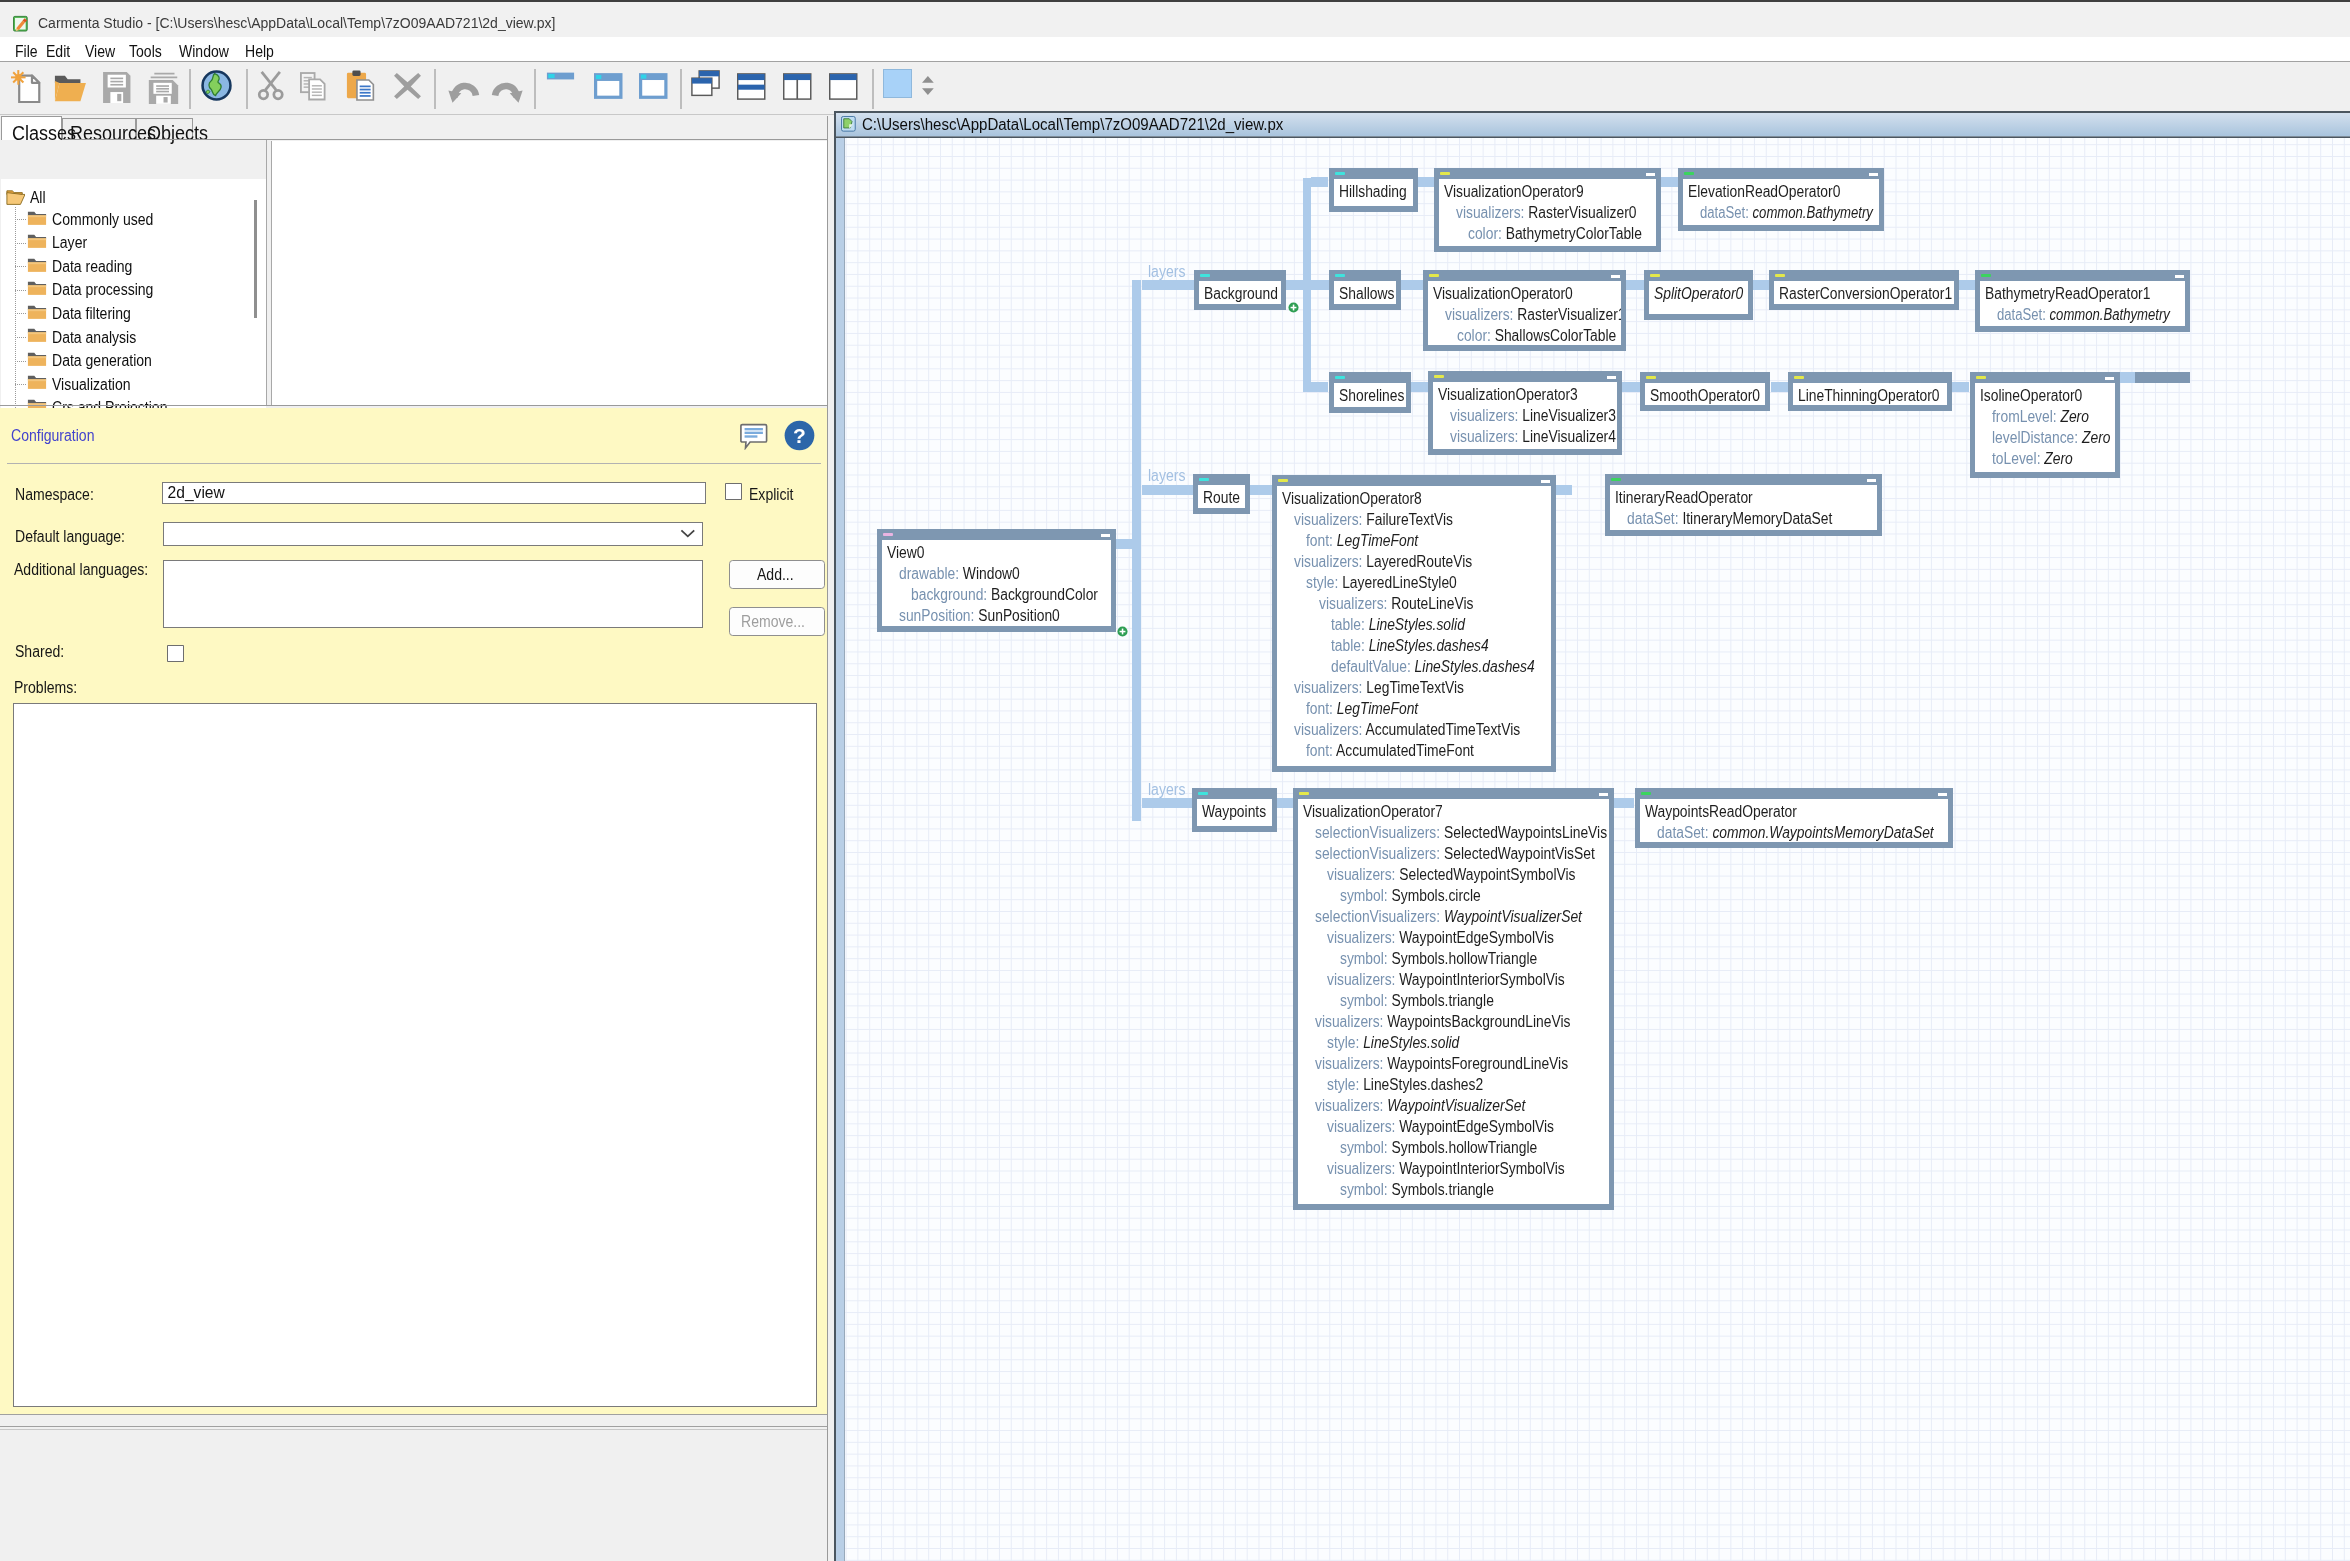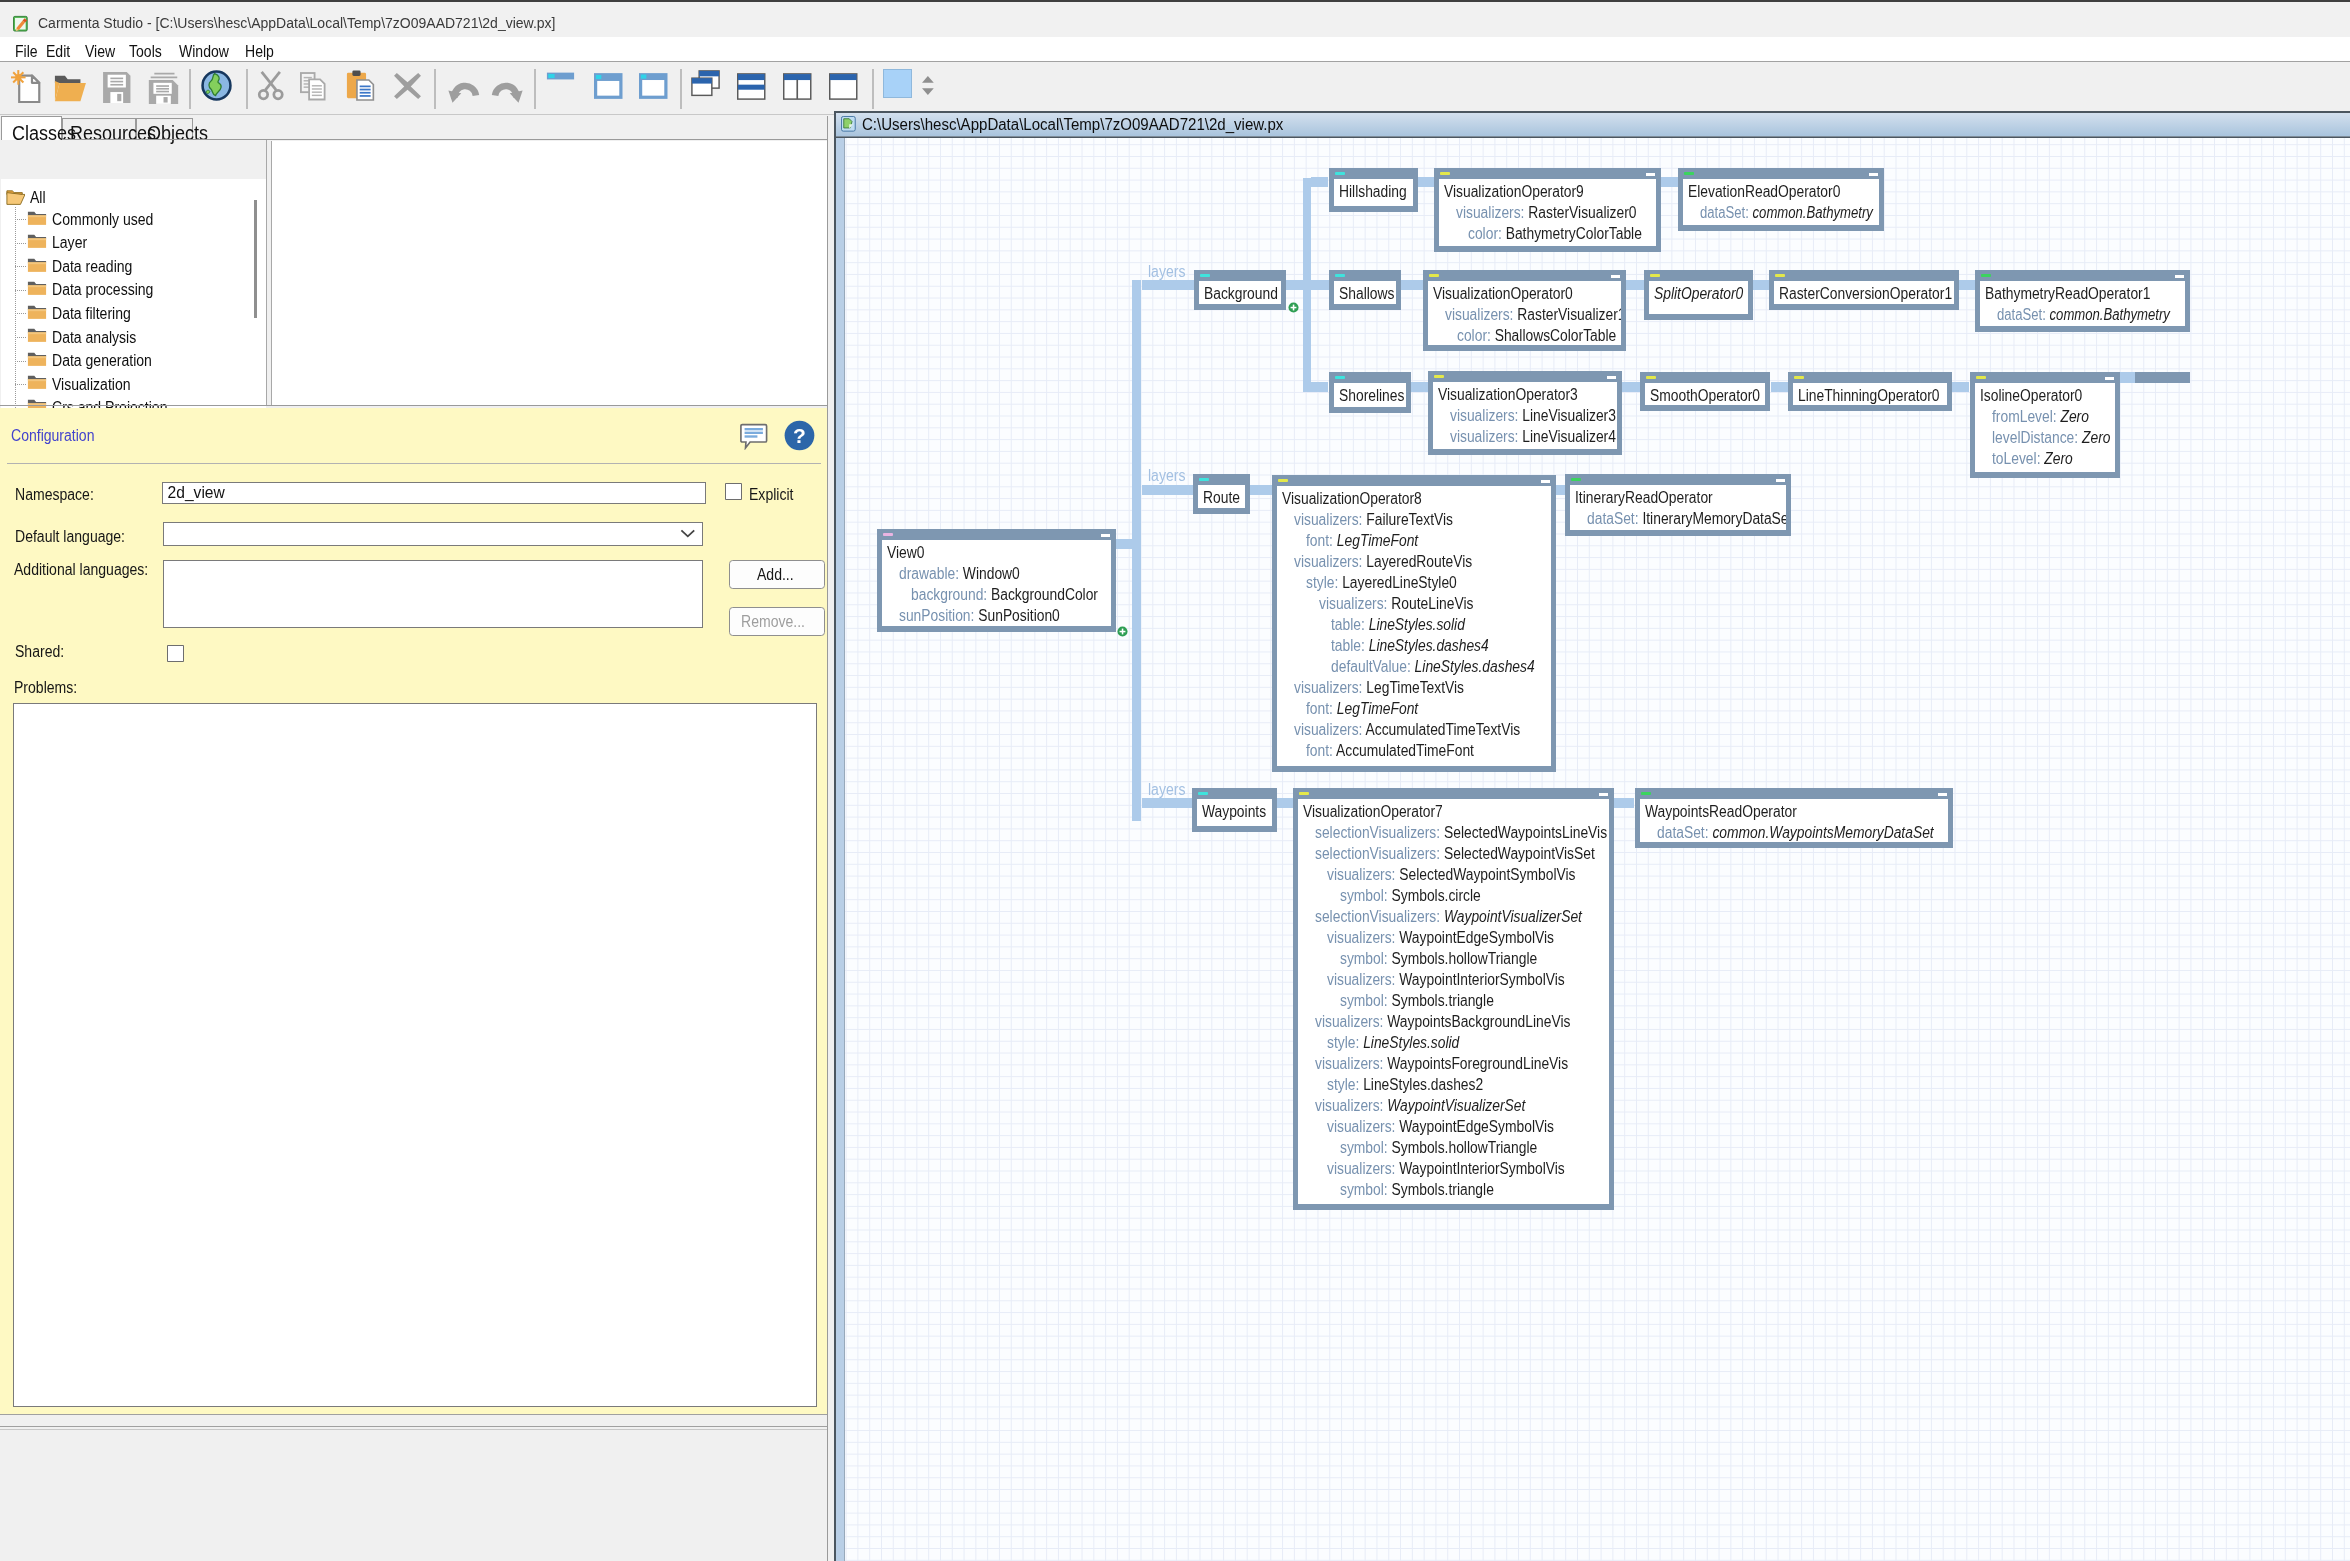--- a/index.html
+++ b/index.html
@@ -499,21 +499,21 @@
             <div class="ln" style="padding-left:37px"><span class="sx"><span class="k">visualizers:</span> <span class="v">RouteLineVis</span></span></div>
             <div class="ln" style="padding-left:49px"><span class="sx"><span class="k">table:</span> <span class="v st">LineStyles.solid</span></span></div>
             <div class="ln" style="padding-left:49px"><span class="sx"><span class="k">table:</span> <span class="v st">LineStyles.dashes4</span></span></div>
             <div class="ln" style="padding-left:49px"><span class="sx"><span class="k">defaultValue:</span> <span class="v st">LineStyles.dashes4</span></span></div>
             <div class="ln" style="padding-left:12.2px"><span class="sx"><span class="k">visualizers:</span> <span class="v">LegTimeTextVis</span></span></div>
             <div class="ln" style="padding-left:24.4px"><span class="sx"><span class="k">font:</span> <span class="v st">LegTimeFont</span></span></div>
             <div class="ln" style="padding-left:12.2px"><span class="sx"><span class="k">visualizers:</span> <span class="v">AccumulatedTimeTextVis</span></span></div>
             <div class="ln" style="padding-left:24.4px"><span class="sx"><span class="k">font:</span> <span class="v">AccumulatedTimeFont</span></span></div>
           </div>
         </div>
-<div class="node" style="left:1564px;top:474px;width:226px;height:62px">
+<div class="node" style="left:1604px;top:474px;width:277px;height:62px">
           <span class="dash" style="background:#3bd45e"></span>
           <span class="minus"></span>
           <div class="nbody">
             <div class="ln"><span class="sx">ItineraryReadOperator</span></div>
             <div class="ln" style="padding-left:12.2px"><span class="sx"><span class="k">dataSet:</span> <span class="v">ItineraryMemoryDataSet</span></span></div>
           </div>
         </div>
 <div class="node" style="left:876px;top:529px;width:239px;height:103px">
           <span class="dash" style="background:#eab4e2"></span>
           <span class="minus"></span>

